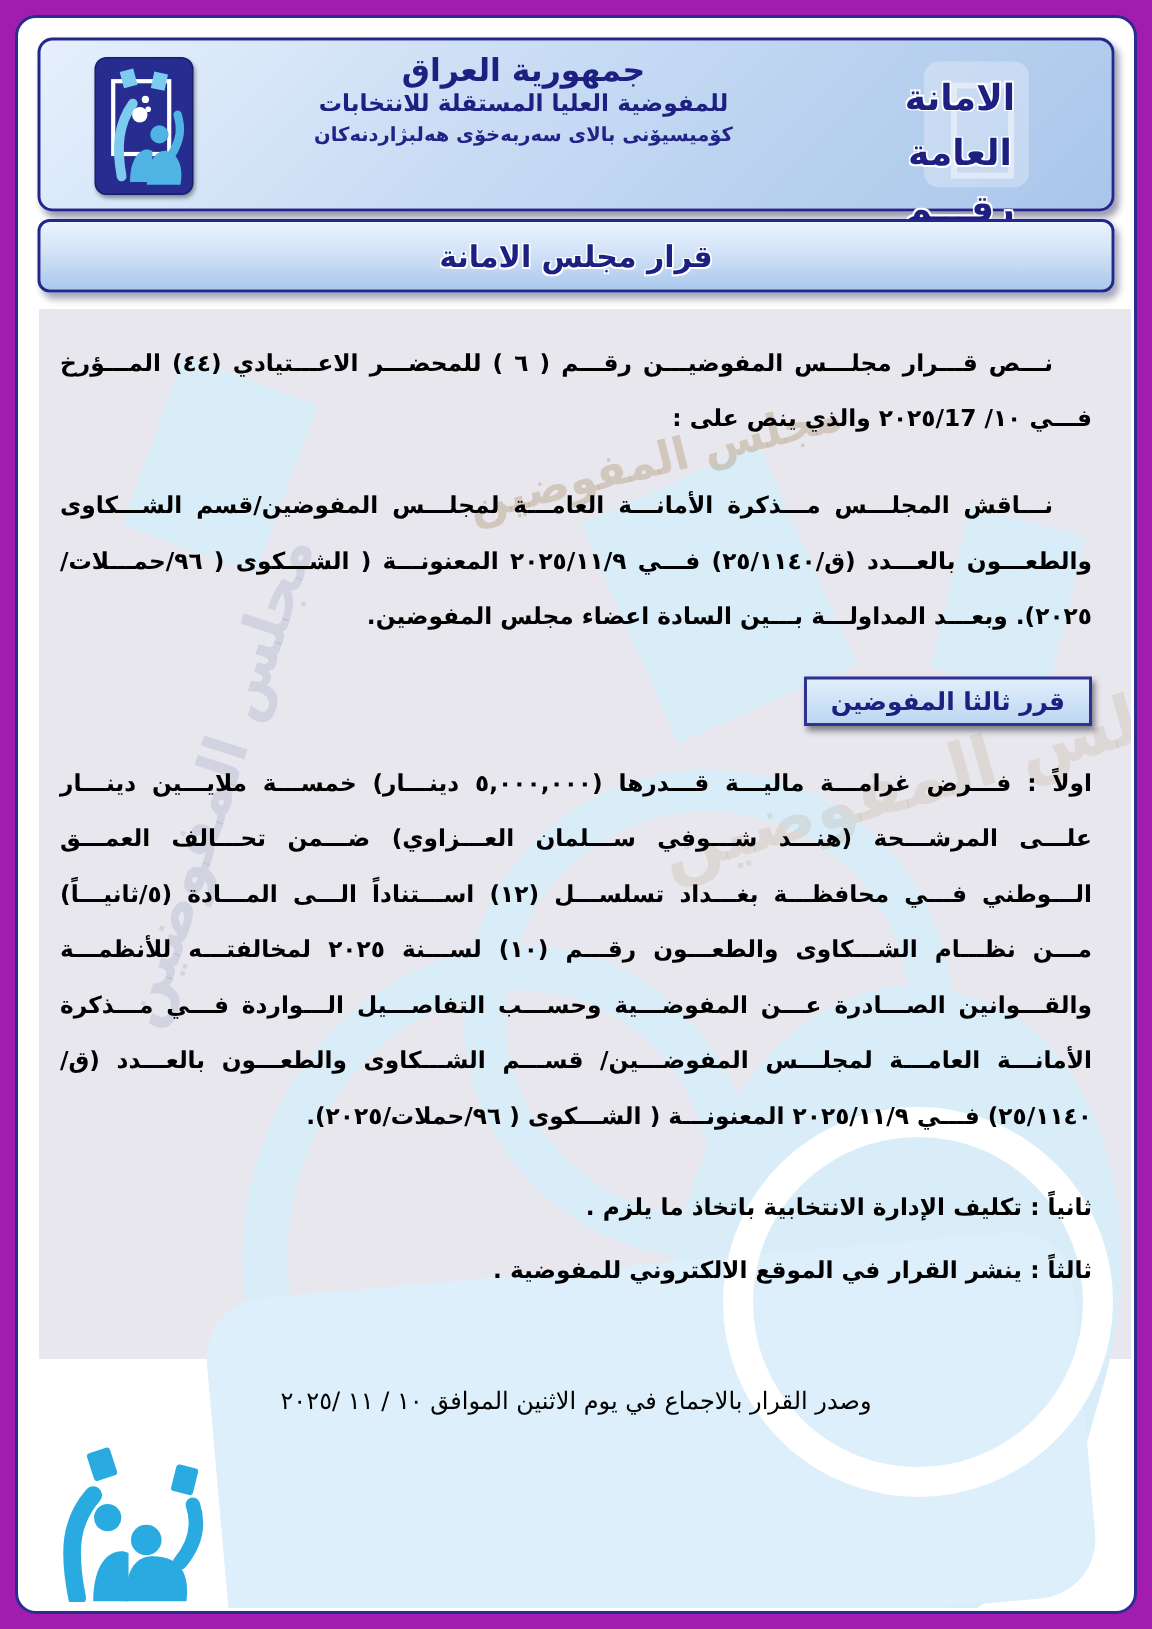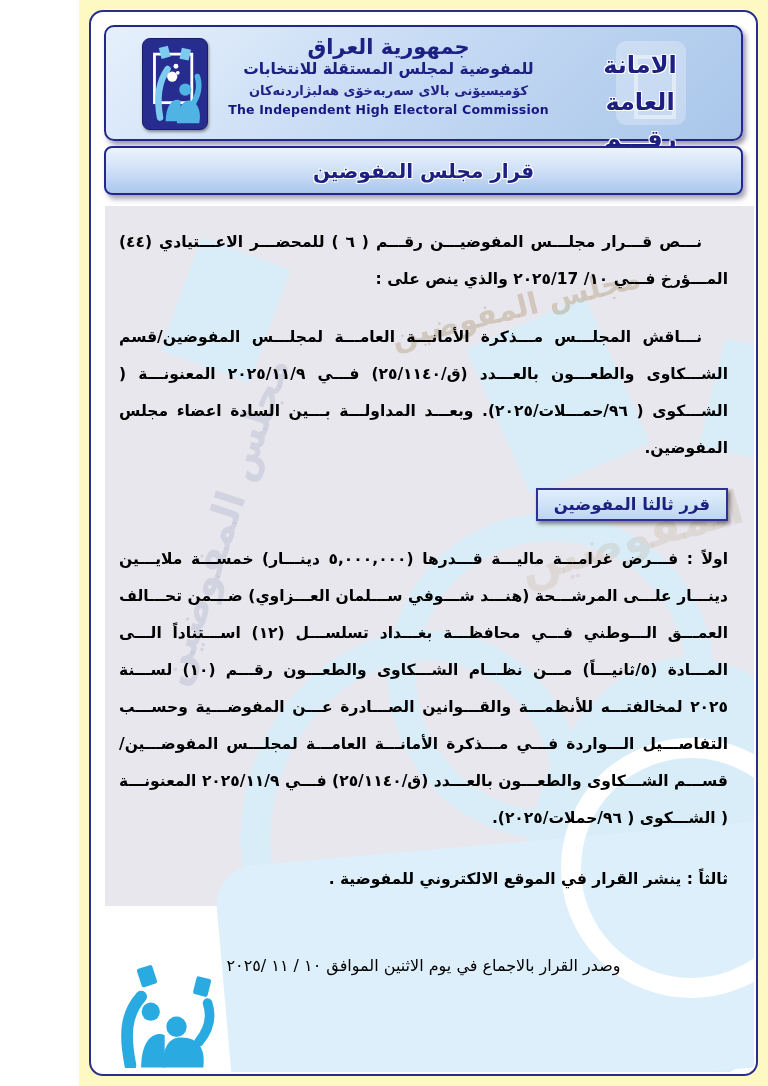--- a/index.html
+++ b/index.html
@@ -1,18 +1,18 @@
 <!DOCTYPE html>
 <html lang="ar" dir="rtl"><head>
 <meta charset="utf-8">
 <style>
   html,body{margin:0;padding:0;}
   .page{
-    position:relative;width:689px;height:1086px;
-    background:#fef9c3;
+    position:relative;width:768px;height:1086px;
+    background:#a21caf;
     font-family:"DejaVu Sans",sans-serif;
     overflow:hidden;
   }
   .sheet{
     position:absolute;left:10px;top:10px;right:10px;bottom:10px;
     background:#ffffff;border:2px solid #2b2d8e;border-radius:14px;
     overflow:hidden;
   }
   
   .header-box{
@@ -106,32 +106,31 @@
           <circle cx="31" cy="23" r="2.6" fill="#ffffff"></circle>
           <circle cx="33" cy="30" r="2" fill="#ffffff"></circle>
           <path d="M20,82 C20,62 30,56 36,60 L36,82 Z" fill="#4fb3e3"></path>
           <circle cx="41" cy="48" r="6.5" fill="#4fb3e3"></circle>
           <path d="M32,84 C32,66 40,58 47,60 C56,63 58,74 56,84 Z" fill="#4fb3e3"></path>
           <path d="M50,62 C56,52 57,44 54,34" stroke="#4fb3e3" stroke-width="6" fill="none" stroke-linecap="round"></path>
         </svg>
       </div>
       <div class="center-titles">
         <div class="t1">جمهورية العراق</div>
-        <div class="t2">للمفوضية لمجلس المستقلة للانتخابات</div>
+        <div class="t2">للمفوضية العليا المستقلة للانتخابات</div>
         <div class="t3">كۆميسيۆنى بالاى سەربەخۆى هەلبژاردنەكان</div>
-        <div class="t4">The Independent High Electoral Commission</div>
       </div>
       <div class="right-titles">
         <div>الامانة العامة</div>
         <div>رقـــم المفوضين</div>
       </div>
     </div>
 
     <div class="banner">
-      <span>قرار مجلس المفوضين</span>
+      <span>قرار مجلس الامانة</span>
     </div>
 
     <div class="content">
       <div class="panel"></div>
       <div class="wm wm-c"></div>
       <div class="wm wm-b"></div>
       <div class="wm wm-d"></div>
       <div class="wm wm-ring"></div>
       <div class="wm wm-ring2"></div>
       <div class="wm wm-blob"></div>
@@ -141,20 +140,21 @@
       <div class="wm-txt wm-t2">مجلس المفوضين</div>
       <div class="wm-txt wm-t3">مجلس المفوضين</div>
 
       <div class="text-layer">
         <p class="para indent">نـــص قـــرار مجلـــس المفوضيـــن رقـــم ( ٦ ) للمحضـــر الاعـــتيادي (٤٤) المـــؤرخ فـــي ١٠/ ٢٠٢٥/17 والذي ينص على :</p>
         <p class="para indent">نـــاقش المجلـــس مـــذكرة الأمانـــة العامـــة لمجلـــس المفوضين/قسم الشـــكاوى والطعـــون بالعـــدد (ق/٢٥/١١٤٠) فـــي ٢٠٢٥/١١/٩ المعنونـــة ( الشـــكوى ( ٩٦/حمـــلات/٢٠٢٥). وبعـــد المداولـــة بـــين السادة اعضاء مجلس المفوضين.</p>
         <div class="decided-wrap">
           <span class="decided">قرر ثالثا المفوضين</span>
         </div>
         <p class="para">اولاً : فـــرض غرامـــة ماليـــة قـــدرها (٥,٠٠٠,٠٠٠ دينـــار) خمســـة ملايـــين دينـــار علـــى المرشـــحة (هنـــد شـــوفي ســـلمان العـــزاوي) ضـــمن تحـــالف العمـــق الـــوطني فـــي محافظـــة بغـــداد تسلســـل (١٢) اســـتناداً الـــى المـــادة (٥/ثانيـــاً) مـــن نظـــام الشـــكاوى والطعـــون رقـــم (١٠) لســـنة ٢٠٢٥ لمخالفتـــه للأنظمـــة والقـــوانين الصـــادرة عـــن المفوضـــية وحســـب التفاصـــيل الـــواردة فـــي مـــذكرة الأمانـــة العامـــة لمجلـــس المفوضـــين/ قســـم الشـــكاوى والطعـــون بالعـــدد (ق/٢٥/١١٤٠) فـــي ٢٠٢٥/١١/٩ المعنونـــة ( الشـــكوى ( ٩٦/حملات/٢٠٢٥).</p>
+        <p class="single">ثانياً : تكليف الإدارة الانتخابية باتخاذ ما يلزم .</p>
         <p class="single">ثالثاً : ينشر القرار في الموقع الالكتروني للمفوضية .</p>
         <p class="closing">وصدر القرار بالاجماع في يوم الاثنين الموافق ١٠ / ١١ /٢٠٢٥</p>
       </div>
 
       <div class="corner-logo">
         <svg width="150" height="104" viewBox="0 0 140 96" fill="#29abe2">
           <rect x="28" y="2" width="15" height="18" rx="2" transform="rotate(-18 35 11)"></rect>
           <rect x="80" y="12" width="14" height="17" rx="2" transform="rotate(14 87 20)"></rect>
           <path d="M20,94 C14,64 16,46 30,30" stroke="#29abe2" stroke-width="11" fill="none" stroke-linecap="round"></path>
           <circle cx="39" cy="44" r="8.5"></circle>

